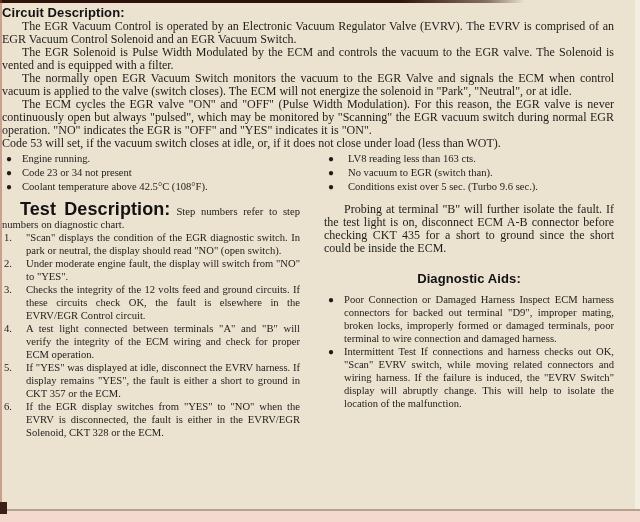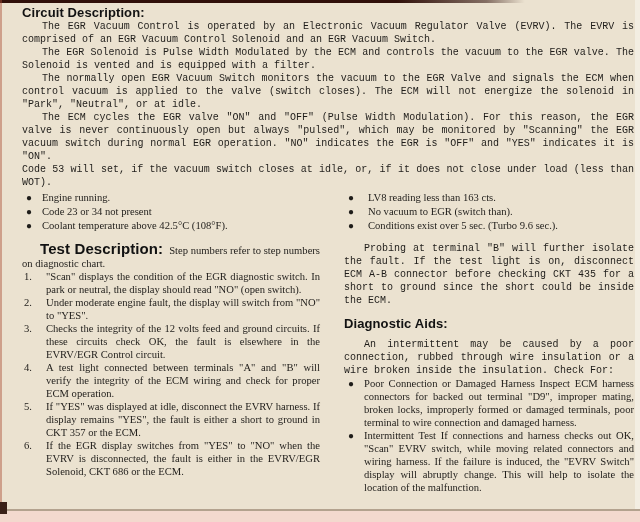--- a/index.html
+++ b/index.html
@@ -12,54 +12,54 @@
   }
   
   .edge-top{position:absolute;top:0;left:0;height:3px;width:100%;
     background:linear-gradient(to right,#30100a 0%,#30100a 62%,rgba(48,16,10,.55) 76%,rgba(48,16,10,0) 82%);}
   .edge-left{position:absolute;top:0;left:0;width:2px;height:100%;background:rgba(170,80,55,.45);}
   .edge-right{position:absolute;top:0;right:0;width:5px;height:100%;background:#f3eee2;}
   .edge-bottom-shadow{position:absolute;left:0;bottom:11px;width:100%;height:2px;background:#b3a28e;}
   .edge-bottom{position:absolute;left:0;bottom:0;width:100%;height:11px;background:#f3d9ce;}
   .corner-bl{position:absolute;left:0;bottom:8px;width:7px;height:12px;background:#3a2018;}
 
-  .page{position:absolute;top:5px;left:22px;width:612px;}
+  .page{position:absolute;top:5px;left:2px;width:612px;}
   .heading{
     font-family:"Liberation Sans","DejaVu Sans",sans-serif;
     font-weight:bold;font-size:13px;color:#121212;letter-spacing:.1px;
   }
-  .body-text{font-size:10px;line-height:13px;text-align:justify;font-family:Liberation Mono, monospace;}
+  .body-text{font-size:12px;line-height:13px;text-align:justify;}
   .para{text-indent:20px;margin:0;}
   .para.no-indent{text-indent:0;}
 
   
   .cond-row{display:flex;margin-top:2px;}
   .cond-col{width:50%;}
   .cond-item{display:flex;line-height:14px;font-size:10.6px;}
   .cond-col.right .cond-item{padding-left:16px;}
   .bullet{width:16px;flex:0 0 16px;text-align:left;padding-left:4px;font-size:10px;}
   .cond-col.right .bullet{flex-basis:20px;}
 
   
   .cols{display:flex;margin-top:9px;gap:24px;}
   .col-left{width:298px;flex:0 0 298px;}
   .col-right{width:290px;flex:1;}
 
   .td-head-line{font-size:10.6px;line-height:13px;text-align:justify;}
-  .td-head-line .heading{font-size:15px;margin-right:6px;text-indent:0;}
+  .td-head-line .heading{font-size:18px;margin-right:6px;text-indent:0;}
   .td-head-line{text-indent:18px;}
 
   .step{display:flex;font-size:10.6px;line-height:13px;}
   .step-num{flex:0 0 22px;padding-left:2px;}
   .step-text{flex:1;text-align:justify;}
 
   .aid-item{display:flex;font-size:10.6px;line-height:13px;}
   .aid-text{flex:1;text-align:justify;}
   .aid-title{text-underline-offset:1px;}
-  .aids-heading{margin-top:9px;margin-bottom:7px;}
+  .aids-heading{margin-top:16px;margin-bottom:7px;text-align:center;}
 </style>
 </head>
 <body>
 
 <div class="edge-right"></div>
 <div class="edge-top"></div>
 <div class="edge-left"></div>
 <div class="edge-bottom-shadow"></div>
 <div class="edge-bottom"></div>
 <div class="corner-bl"></div>
@@ -129,30 +129,29 @@
       <div class="step">
         <span class="step-num">4.</span>
         <span class="step-text">A test light connected between terminals "A" and "B" will verify the integrity of the ECM wiring and check for proper ECM operation.</span>
       </div>
       <div class="step">
         <span class="step-num">5.</span>
         <span class="step-text">If "YES" was displayed at idle, disconnect the EVRV harness.  If display remains "YES", the fault is either a short to ground in CKT 357 or the ECM.</span>
       </div>
       <div class="step">
         <span class="step-num">6.</span>
-        <span class="step-text">If the EGR display switches from "YES" to "NO" when the EVRV is disconnected, the fault is either in the EVRV/EGR Solenoid, CKT 686 or the ECM.</span>
+        <span class="step-text">If the EGR display switches from "YES" to "NO" when the EVRV is disconnected, the fault is either in the EVRV/EGR Solenoid, CKT 328 or the ECM.</span>
       </div>
     </div>
 
     <div class="col-right">
       <p class="para body-text" style="margin:0;">Probing at terminal "B" will further isolate the fault.  If the test light is on, disconnect ECM A-B connector before checking CKT 435 for a short to ground since the short could be inside the ECM.</p>
 
       <div class="heading aids-heading">Diagnostic Aids:</div>
 
-      <p class="para body-text" style="margin:0;">An intermittent may be caused by a poor connection, rubbed through wire insulation or a wire broken inside the insulation.  Check For:</p>
 
       <div class="aid-item">
         <span class="bullet">●</span>
         <span class="aid-text"><span class="aid-title">Poor Connection or Damaged Harness</span><span>  Inspect ECM harness connectors for backed out terminal "D9", improper mating, broken locks, improperly formed or damaged terminals, poor terminal to wire connection and damaged harness.</span></span>
       </div>
       <div class="aid-item">
         <span class="bullet">●</span>
         <span class="aid-text"><span class="aid-title">Intermittent Test</span><span>  If connections and harness checks out OK, "Scan" EVRV switch, while moving related connectors and wiring harness.  If the failure is induced, the "EVRV Switch" display will abruptly change.  This will help to isolate the location of the malfunction.</span></span>
       </div>
     </div>

